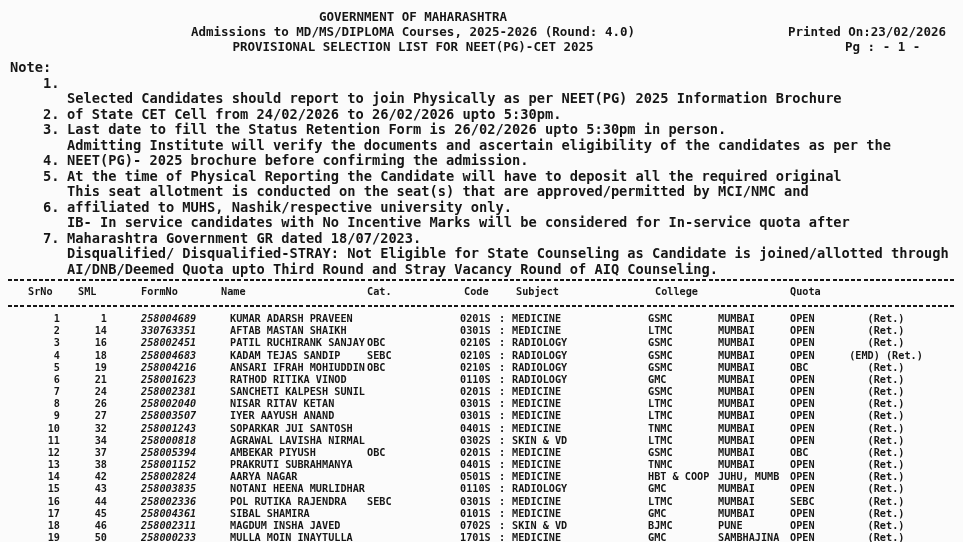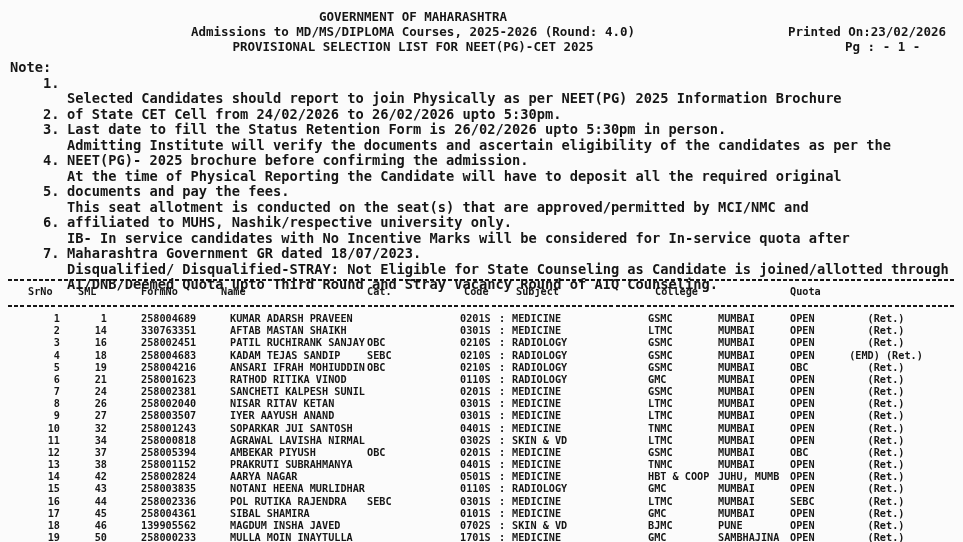--- a/index.html
+++ b/index.html
@@ -41,21 +41,21 @@
   .h-cat     { left:367px; }
   .h-code    { left:464px; }
   .h-subject { left:516px; }
   .h-college { left:655px; }
   .h-quota   { left:790px; }
   .tbody { position:absolute; top:313px; left:0; width:963px; font-size:10.2px; }
   .trow { position:relative; height:12.18px; line-height:12.18px; }
   .trow span { position:absolute; white-space:pre; }
   .f-srno    { left:28px;  width:32px; text-align:right; }
   .f-sml     { left:72px;  width:35px; text-align:right; }
-  .f-formno  { left:141px; }
+  .f-formno  { left:141px;font-style:italic; }
   .f-name    { left:230px; }
   .f-cat     { left:367px; }
   .f-code    { left:460px; }
   .f-sep     { left:499px; }
   .f-subject { left:512px; }
   .f-college { left:648px; }
   .f-city    { left:718px; }
   .f-quota   { left:790px; }
   .f-remark  { left:838px; width:96px; text-align:center; }
 </style>
@@ -102,24 +102,20 @@
   <div class="note-line">
     <span class="note-num"></span>
     <span class="note-text">NEET(PG)- 2025 brochure before confirming the admission.</span>
   </div>
 
   <div class="note-line">
     <span class="note-num">4.</span>
     <span class="note-text">At the time of Physical Reporting the Candidate will have to deposit all the required original</span>
   </div>
 
-  <div class="note-line">
-    <span class="note-num"></span>
-    <span class="note-text">documents and pay the fees.</span>
-  </div>
 
   <div class="note-line">
     <span class="note-num">5.</span>
     <span class="note-text">This seat allotment is conducted on the seat(s) that are approved/permitted by MCI/NMC and</span>
   </div>
 
   <div class="note-line">
     <span class="note-num"></span>
     <span class="note-text">affiliated to MUHS, Nashik/respective university only.</span>
   </div>
@@ -415,21 +411,21 @@
     <span class="f-subject">MEDICINE</span>
     <span class="f-college">GMC</span>
     <span class="f-city">MUMBAI</span>
     <span class="f-quota">OPEN</span>
     <span class="f-remark">(Ret.)</span>
   </div>
 
   <div class="trow">
     <span class="f-srno">18</span>
     <span class="f-sml">46</span>
-    <span class="f-formno">139905562</span>
+    <span class="f-formno">258002311</span>
     <span class="f-name">MAGDUM INSHA JAVED</span>
     <span class="f-cat"></span>
     <span class="f-code">0702S</span>
     <span class="f-sep">:</span>
     <span class="f-subject">SKIN &amp; VD</span>
     <span class="f-college">BJMC</span>
     <span class="f-city">PUNE</span>
     <span class="f-quota">OPEN</span>
     <span class="f-remark">(Ret.)</span>
   </div>

